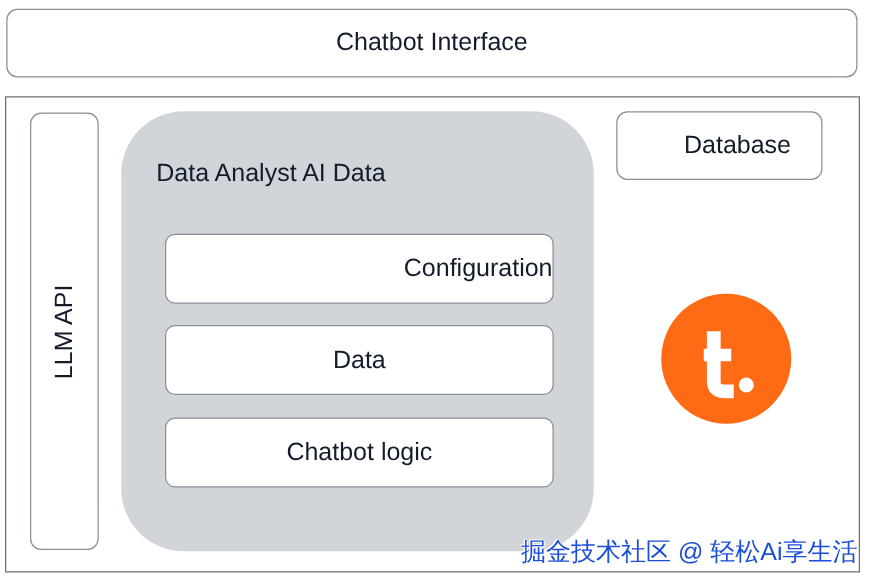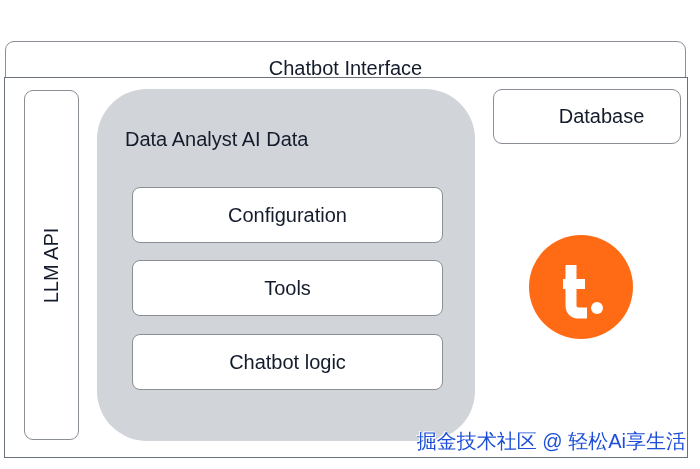--- a/index.html
+++ b/index.html
@@ -1,32 +1,32 @@
 <!DOCTYPE html>
 <html><head>
   <meta charset="utf-8">
   <style>
     html, body { margin:0; padding:0; }
     body { width:700px; height:469px; background:#ffffff; position:relative; overflow:hidden;
       font-family:"Liberation Sans", "DejaVu Sans", sans-serif; color:#141c2b; }
     .box { position:absolute; box-sizing:border-box; background:#fff; border:1px solid #8a8f96;
       display:flex; align-items:center; justify-content:center; }
-    #chatbot { left:5px; top:7px; width:681px; height:55px; border-radius:9px; font-size:20px;margin-top:34px; }
+    #chatbot { left:5px; top:7px; width:681px; height:55px; border-radius:9px; font-size:20px; }
     #outer { position:absolute; left:4px; top:77px; width:684px; height:381px; box-sizing:border-box;
       border:1.5px solid #6a7079; background:#fff; }
     #llm { left:24px; top:90px; width:55px; height:350px; border-radius:9px; }
     #llm span { transform:rotate(-90deg); white-space:nowrap; font-size:20px; display:block; }
     #agent { position:absolute; left:97px; top:89px; width:378px; height:352px; background:#d1d5da;
       border-radius:50px; }
     #agent-title { position:absolute; left:125px; top:128px; font-size:20px; }
     .comp { left:132px; width:311px; height:56px; border-radius:8px; font-size:20px; }
-    #cfg { top:187px; }
+    #cfg { top:187px;justify-content:flex-end; }
     #tools { top:260px; }
     #rt { top:334px; }
-    #db { left:493px; top:89px; width:188px; height:55px; border-radius:9px; font-size:20px;padding-left:29px; }
+    #db { left:493px; top:89px; width:165px; height:55px; border-radius:9px; font-size:20px;padding-left:29px; }
     #logo { position:absolute; left:529px; top:235px; width:104px; height:104px; border-radius:50%;
       background:#ff6a14; }
     #watermark { position:absolute; right:14px; top:428px; font-size:20px; color:#1d4ed8;
       text-shadow:0 0 1px #fff, 1px 1px 0 #fff, -1px -1px 0 #fff; }
   </style>
 </head>
 <body>
 
 <div class="box" id="chatbot">
   <span>Chatbot Interface</span>
@@ -38,21 +38,21 @@
   <span>LLM API</span>
 </div>
 
 <div id="agent"></div>
 <div id="agent-title">Data Analyst AI Data</div>
 
 <div class="box comp" id="cfg">
   <span>Configuration</span>
 </div>
 <div class="box comp" id="tools">
-  <span>Tools</span>
+  <span>Data</span>
 </div>
 <div class="box comp" id="rt">
   <span>Chatbot logic</span>
 </div>
 
 <div class="box" id="db">
   <span>Database</span>
 </div>
 
 <div id="logo">

